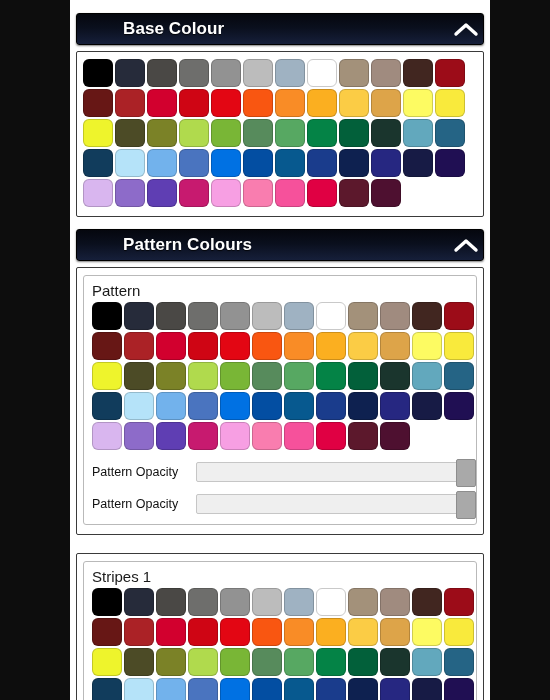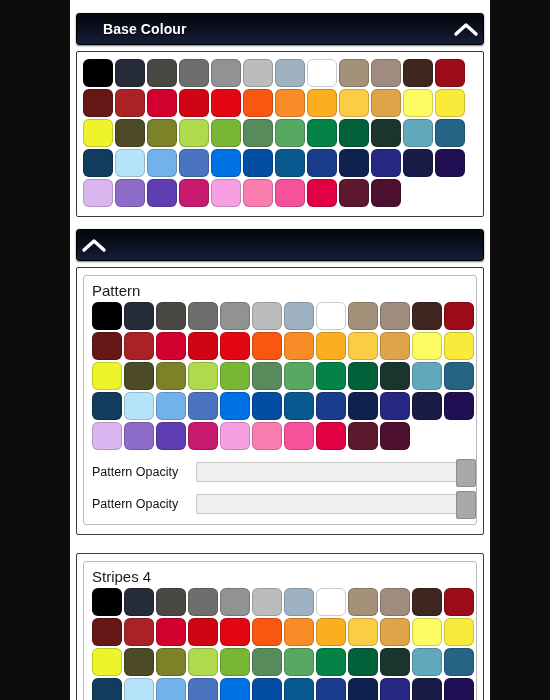--- a/index.html
+++ b/index.html
@@ -29,26 +29,27 @@
     background: linear-gradient(to bottom, #05070e 0%, #0a0f1d 45%, #161f3a 100%);
     border: 1px solid #000;
     border-radius: 3px;
     display: flex;
     align-items: center;
     cursor: pointer;
     box-shadow: 0 1px 2px rgba(0,0,0,.5);
   }
   .sec-title {
     color: #fff;
-    font-size: 14px;
+    font-size: 17px;
     font-weight: bold;
     padding-left: 26px;
     letter-spacing: .1px;
     text-shadow: 0 1px 1px rgba(0,0,0,.8);
     flex: 1;
+    margin-left: 20px;
   }
   .chevron { width: 34px; display: flex; align-items: center; justify-content: center; }
   .chevron svg { display: block; }
   .sec-body {
     margin: 6px 6px 0 6px;
     background: #fff;
     border: 1px solid #3a3a3a;
     border-radius: 2px;
     padding: 7px 6px 9px 6px;
   }
@@ -197,20 +198,21 @@
               <div class="swatch" style="background: rgb(78, 16, 48);"></div>
             </div>
         </div>
       </div>
     </div>
 
     <div class="gap"></div>
 
     <div class="section">
       <div class="sec-head">
+        <span class="sec-title">Pattern Colours</span>
         <span class="chevron">
           <svg width="26" height="16" viewBox="0 0 26 16" aria-hidden="true">
             <path d="M3 13 L13 4 L23 13" fill="none" stroke="#ffffff" stroke-width="3.4" stroke-linecap="round" stroke-linejoin="round"></path>
           </svg>
         </span>
       </div>
       <div class="sec-body">
         <div class="fieldset">
           <span class="legend">Pattern</span>
           <div class="swatch-grid">
@@ -299,21 +301,21 @@
           </div>
         </div>
       </div>
     </div>
 
     <div class="gap"></div>
 
     <div class="section">
       <div class="sec-body">
         <div class="fieldset">
-          <span class="legend">Stripes 4</span>
+          <span class="legend">Stripes 1</span>
           <div class="swatch-grid">
             <div class="swatch-row">
                 <div class="swatch" style="background: rgb(0, 0, 0);"></div>
                 <div class="swatch" style="background: rgb(38, 43, 58);"></div>
                 <div class="swatch" style="background: rgb(74, 72, 69);"></div>
                 <div class="swatch" style="background: rgb(110, 110, 108);"></div>
                 <div class="swatch" style="background: rgb(146, 146, 146);"></div>
                 <div class="swatch" style="background: rgb(188, 188, 188);"></div>
                 <div class="swatch" style="background: rgb(159, 178, 194);"></div>
                 <div class="swatch white-sw" style="background: rgb(255, 255, 255);"></div>

